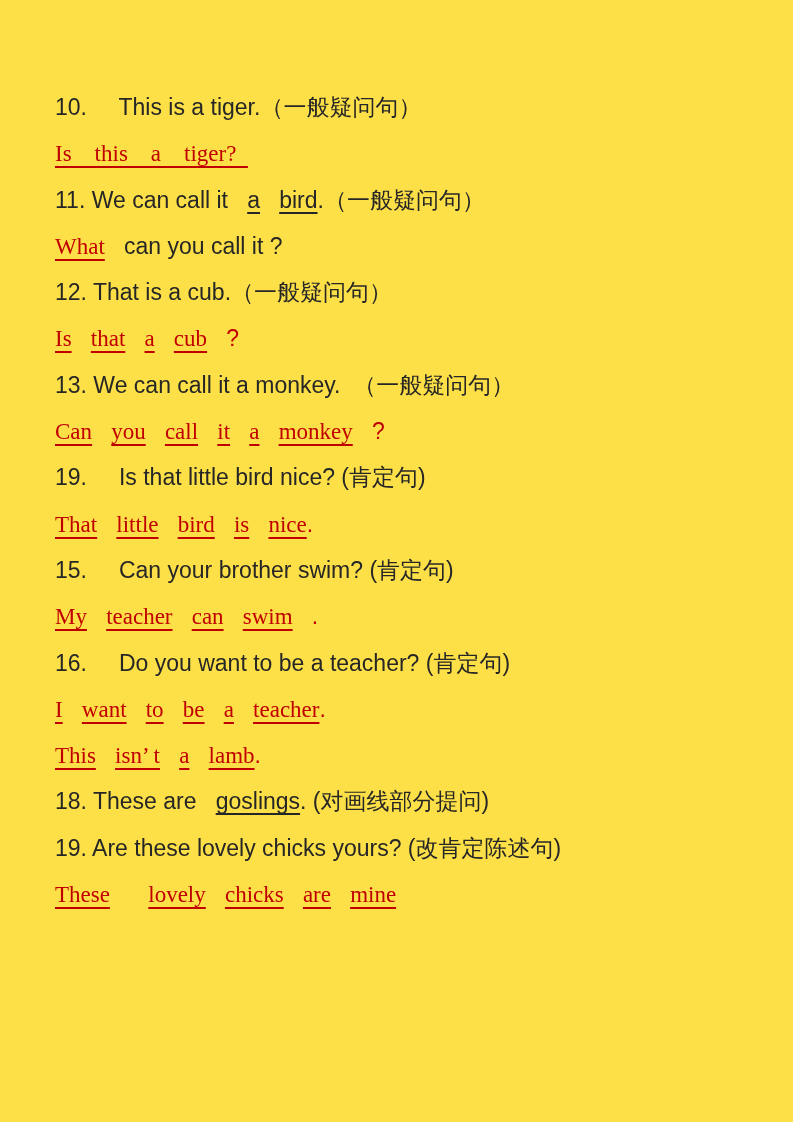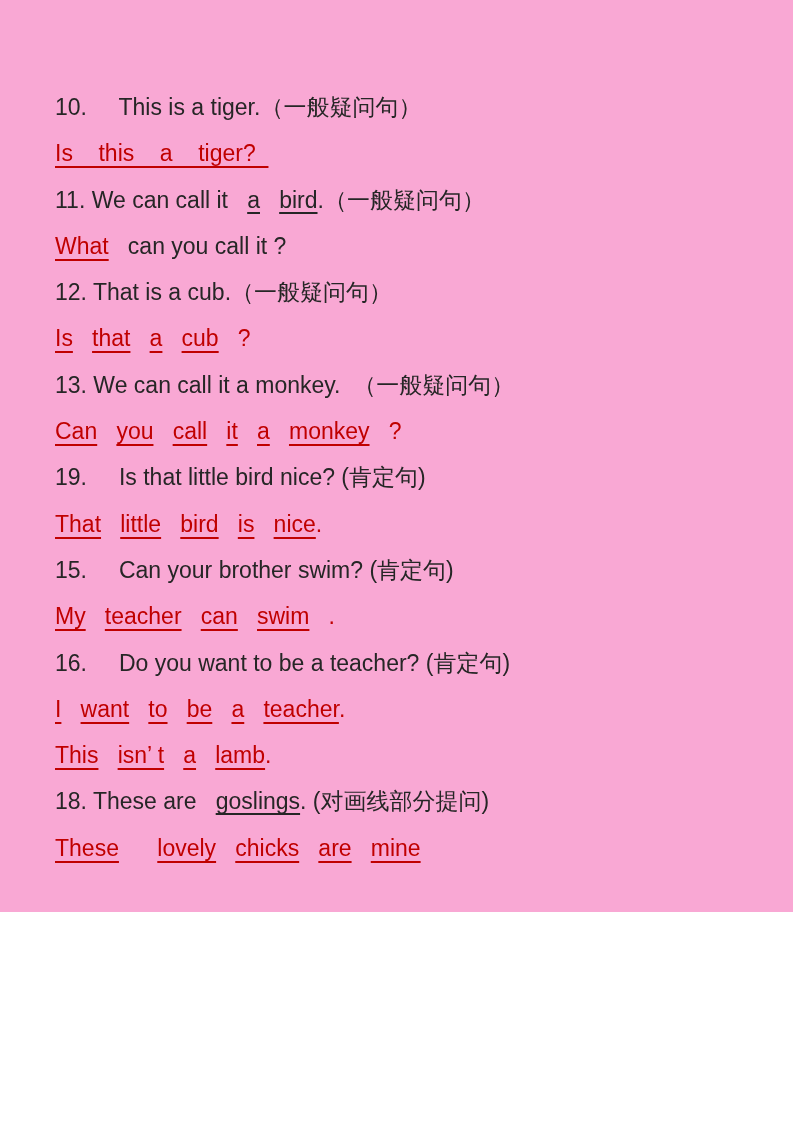--- a/index.html
+++ b/index.html
@@ -3,22 +3,22 @@
 <meta charset="utf-8">
 <style>
   html, body {
     margin: 0;
     padding: 0;
     background: #ffffff;
   }
   .page {
     position: relative;
     width: 793px;
-    height: 912px;
-    background: #f9a8d4;
+    height: 1122px;
+    background: #fde047;
     box-sizing: border-box;
     padding: 84px 40px 0 55px;
     font-family: "Liberation Sans", "DejaVu Sans", sans-serif;
     font-size: 23px;
     color: #262626;
     overflow: hidden;
   }
   .line {
     line-height: 46.3px;
     height: 46.3px;
@@ -31,20 +31,21 @@
     text-decoration: underline;
     text-decoration-thickness: 1.5px;
     text-underline-offset: 4px;
   }
   .red { color: #c00000; text-decoration: none; }
   .red-underline {
     color: #c00000;
     text-decoration: underline;
     text-decoration-thickness: 2px;
     text-underline-offset: 5px;
+    font-family: Liberation Serif, serif;
   }
 </style>
 </head>
 <body>
 
 <div class="page">
   <div>
       <div class="line question"><span class="seg plain">10.     This is a tiger.（一般疑问句）</span></div>
       <div class="line answer"><span class="seg red-underline">Is    this    a    tiger?  </span></div>
       <div class="line question"><span class="seg plain">11. We can call it   </span><span class="seg black-underline">a</span><span class="seg plain">   </span><span class="seg black-underline">bird</span><span class="seg plain">.（一般疑问句）</span></div>
@@ -54,15 +55,16 @@
       <div class="line question"><span class="seg plain">13. We can call it a monkey.  （一般疑问句）</span></div>
       <div class="line answer"><span class="seg red-underline">Can</span><span class="seg red">   </span><span class="seg red-underline">you</span><span class="seg red">   </span><span class="seg red-underline">call</span><span class="seg red">   </span><span class="seg red-underline">it</span><span class="seg red">   </span><span class="seg red-underline">a</span><span class="seg red">   </span><span class="seg red-underline">monkey</span><span class="seg red">   ?</span></div>
       <div class="line question"><span class="seg plain">19.     Is that little bird nice? (肯定句)</span></div>
       <div class="line answer"><span class="seg red-underline">That</span><span class="seg red">   </span><span class="seg red-underline">little</span><span class="seg red">   </span><span class="seg red-underline">bird</span><span class="seg red">   </span><span class="seg red-underline">is</span><span class="seg red">   </span><span class="seg red-underline">nice</span><span class="seg red">.</span></div>
       <div class="line question"><span class="seg plain">15.     Can your brother swim? (肯定句)</span></div>
       <div class="line answer"><span class="seg red-underline">My</span><span class="seg red">   </span><span class="seg red-underline">teacher</span><span class="seg red">   </span><span class="seg red-underline">can</span><span class="seg red">   </span><span class="seg red-underline">swim</span><span class="seg red">   .</span></div>
       <div class="line question"><span class="seg plain">16.     Do you want to be a teacher? (肯定句)</span></div>
       <div class="line answer"><span class="seg red-underline">I</span><span class="seg red">   </span><span class="seg red-underline">want</span><span class="seg red">   </span><span class="seg red-underline">to</span><span class="seg red">   </span><span class="seg red-underline">be</span><span class="seg red">   </span><span class="seg red-underline">a</span><span class="seg red">   </span><span class="seg red-underline">teacher</span><span class="seg red">.</span></div>
       <div class="line answer"><span class="seg red-underline">This</span><span class="seg red">   </span><span class="seg red-underline">isn’ t</span><span class="seg red">   </span><span class="seg red-underline">a</span><span class="seg red">   </span><span class="seg red-underline">lamb</span><span class="seg red">.</span></div>
       <div class="line question"><span class="seg plain">18. These are   </span><span class="seg black-underline">goslings</span><span class="seg plain">. (对画线部分提问)</span></div>
+      <div class="line question"><span class="seg plain">19. Are these lovely chicks yours? (改肯定陈述句)</span></div>
       <div class="line answer"><span class="seg red-underline">These</span><span class="seg red">      </span><span class="seg red-underline">lovely</span><span class="seg red">   </span><span class="seg red-underline">chicks</span><span class="seg red">   </span><span class="seg red-underline">are</span><span class="seg red">   </span><span class="seg red-underline">mine</span></div>
     </div>
 </div>
 
 </body></html>

